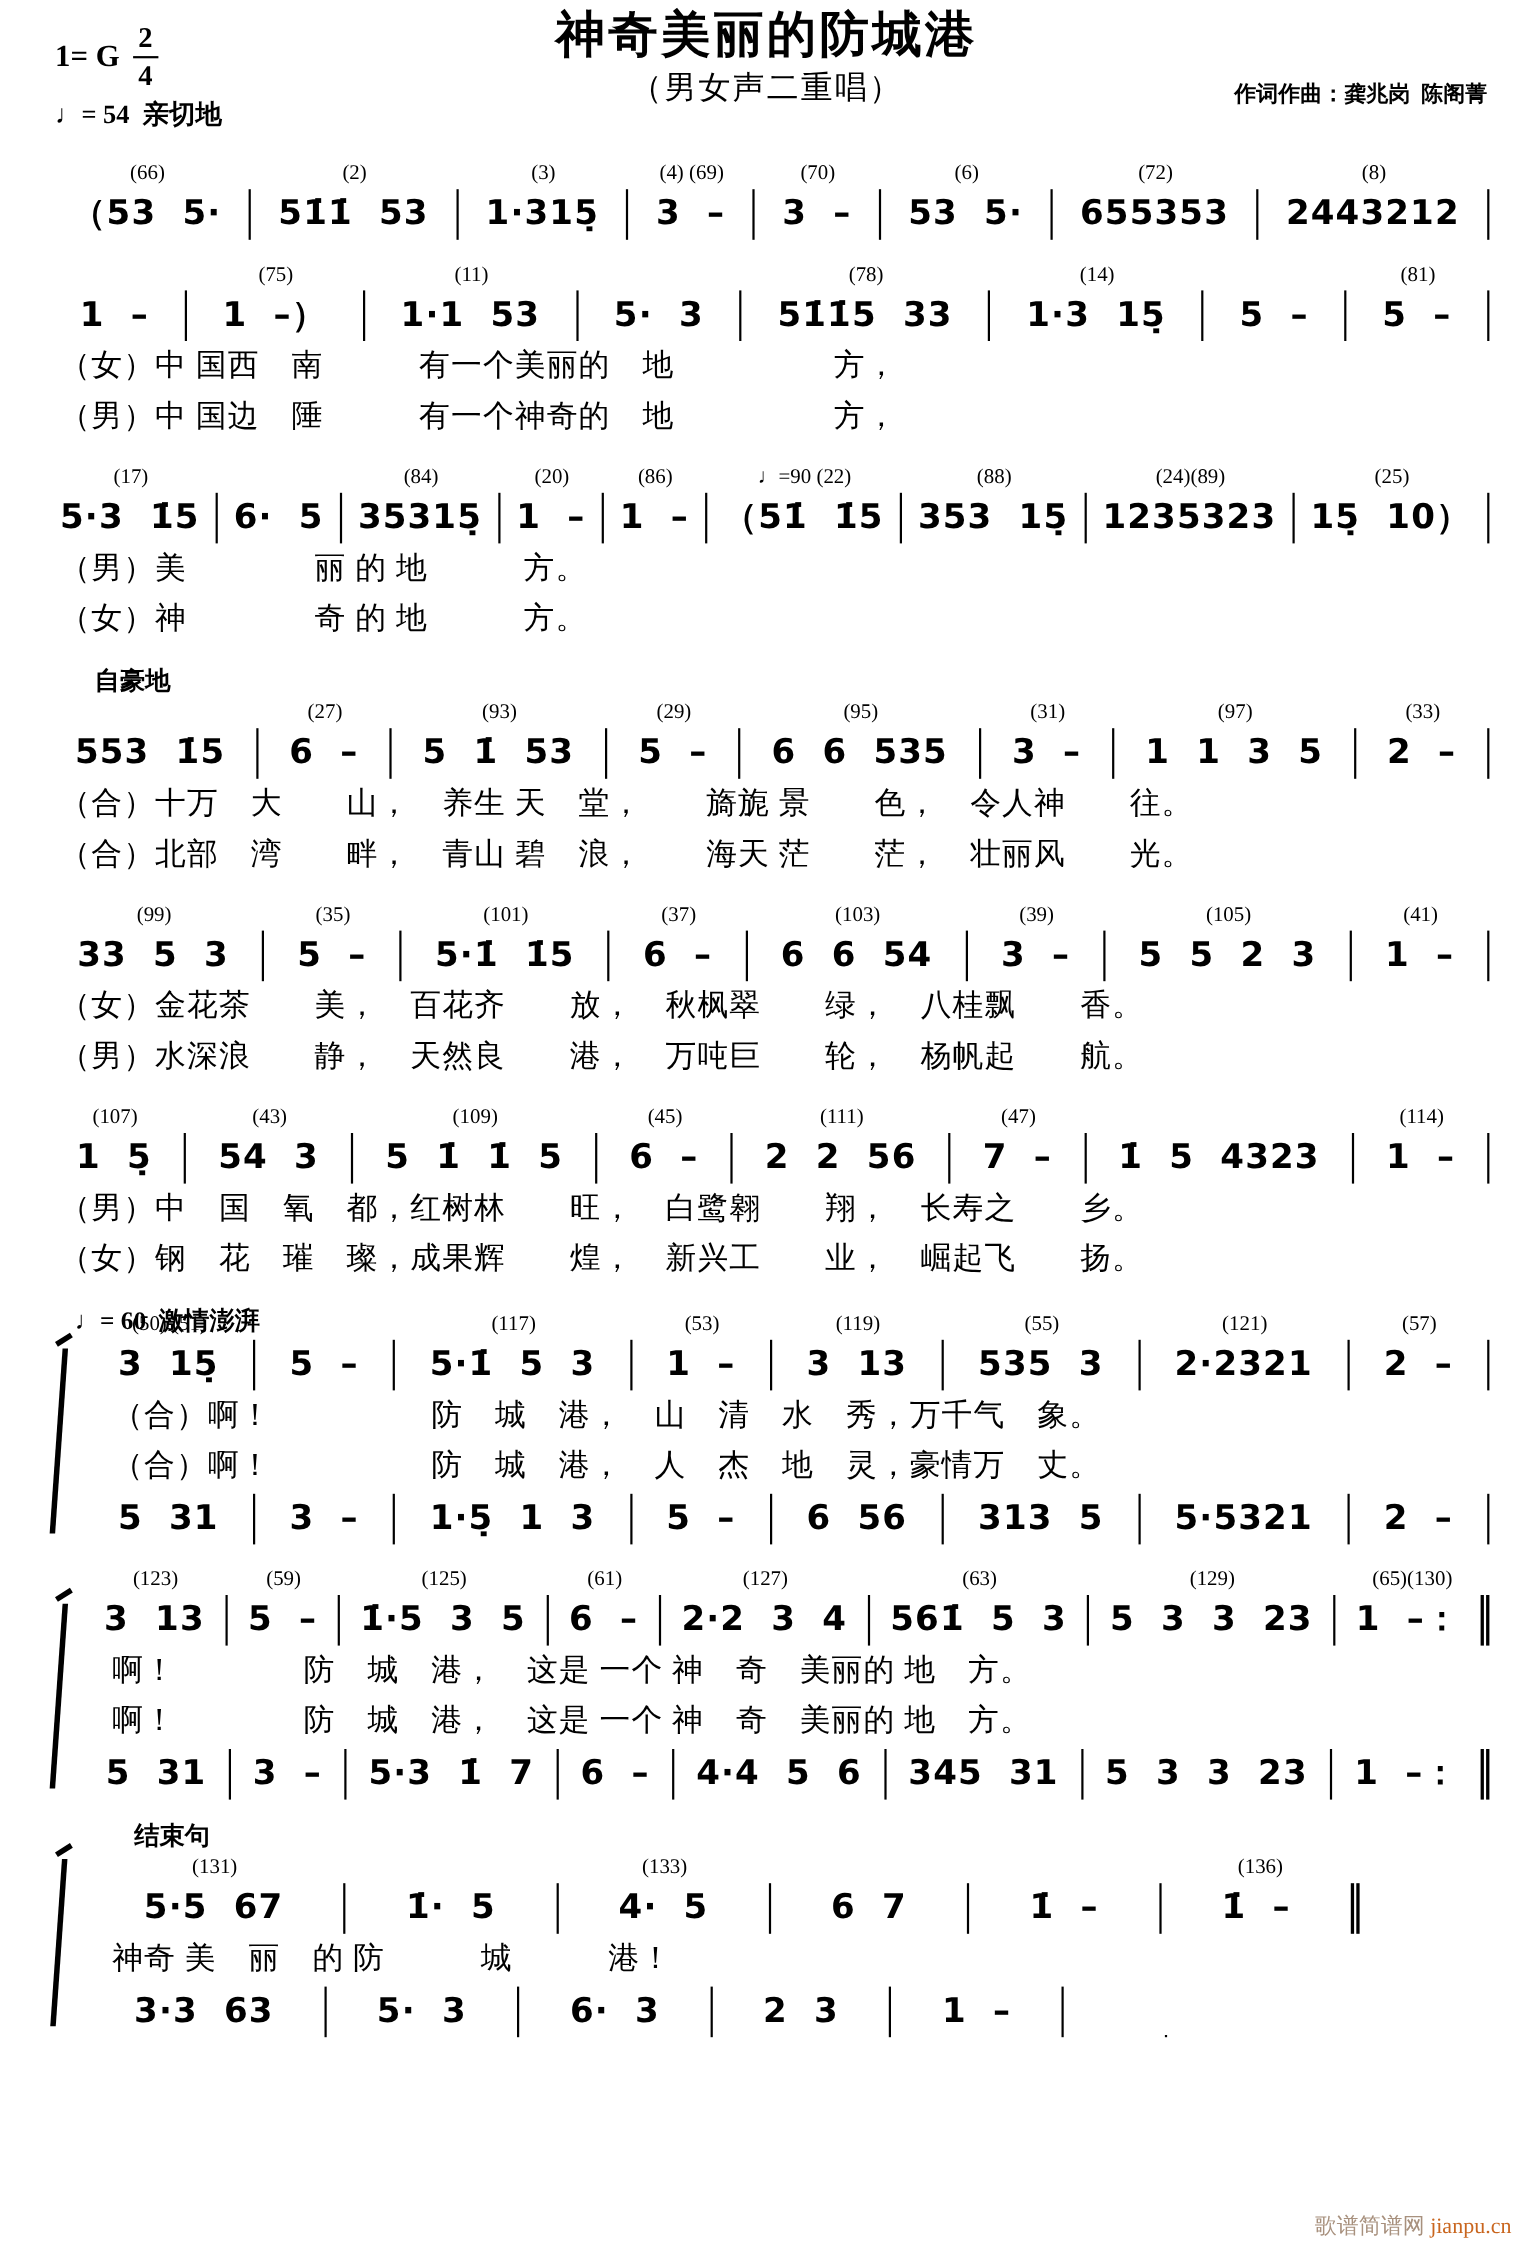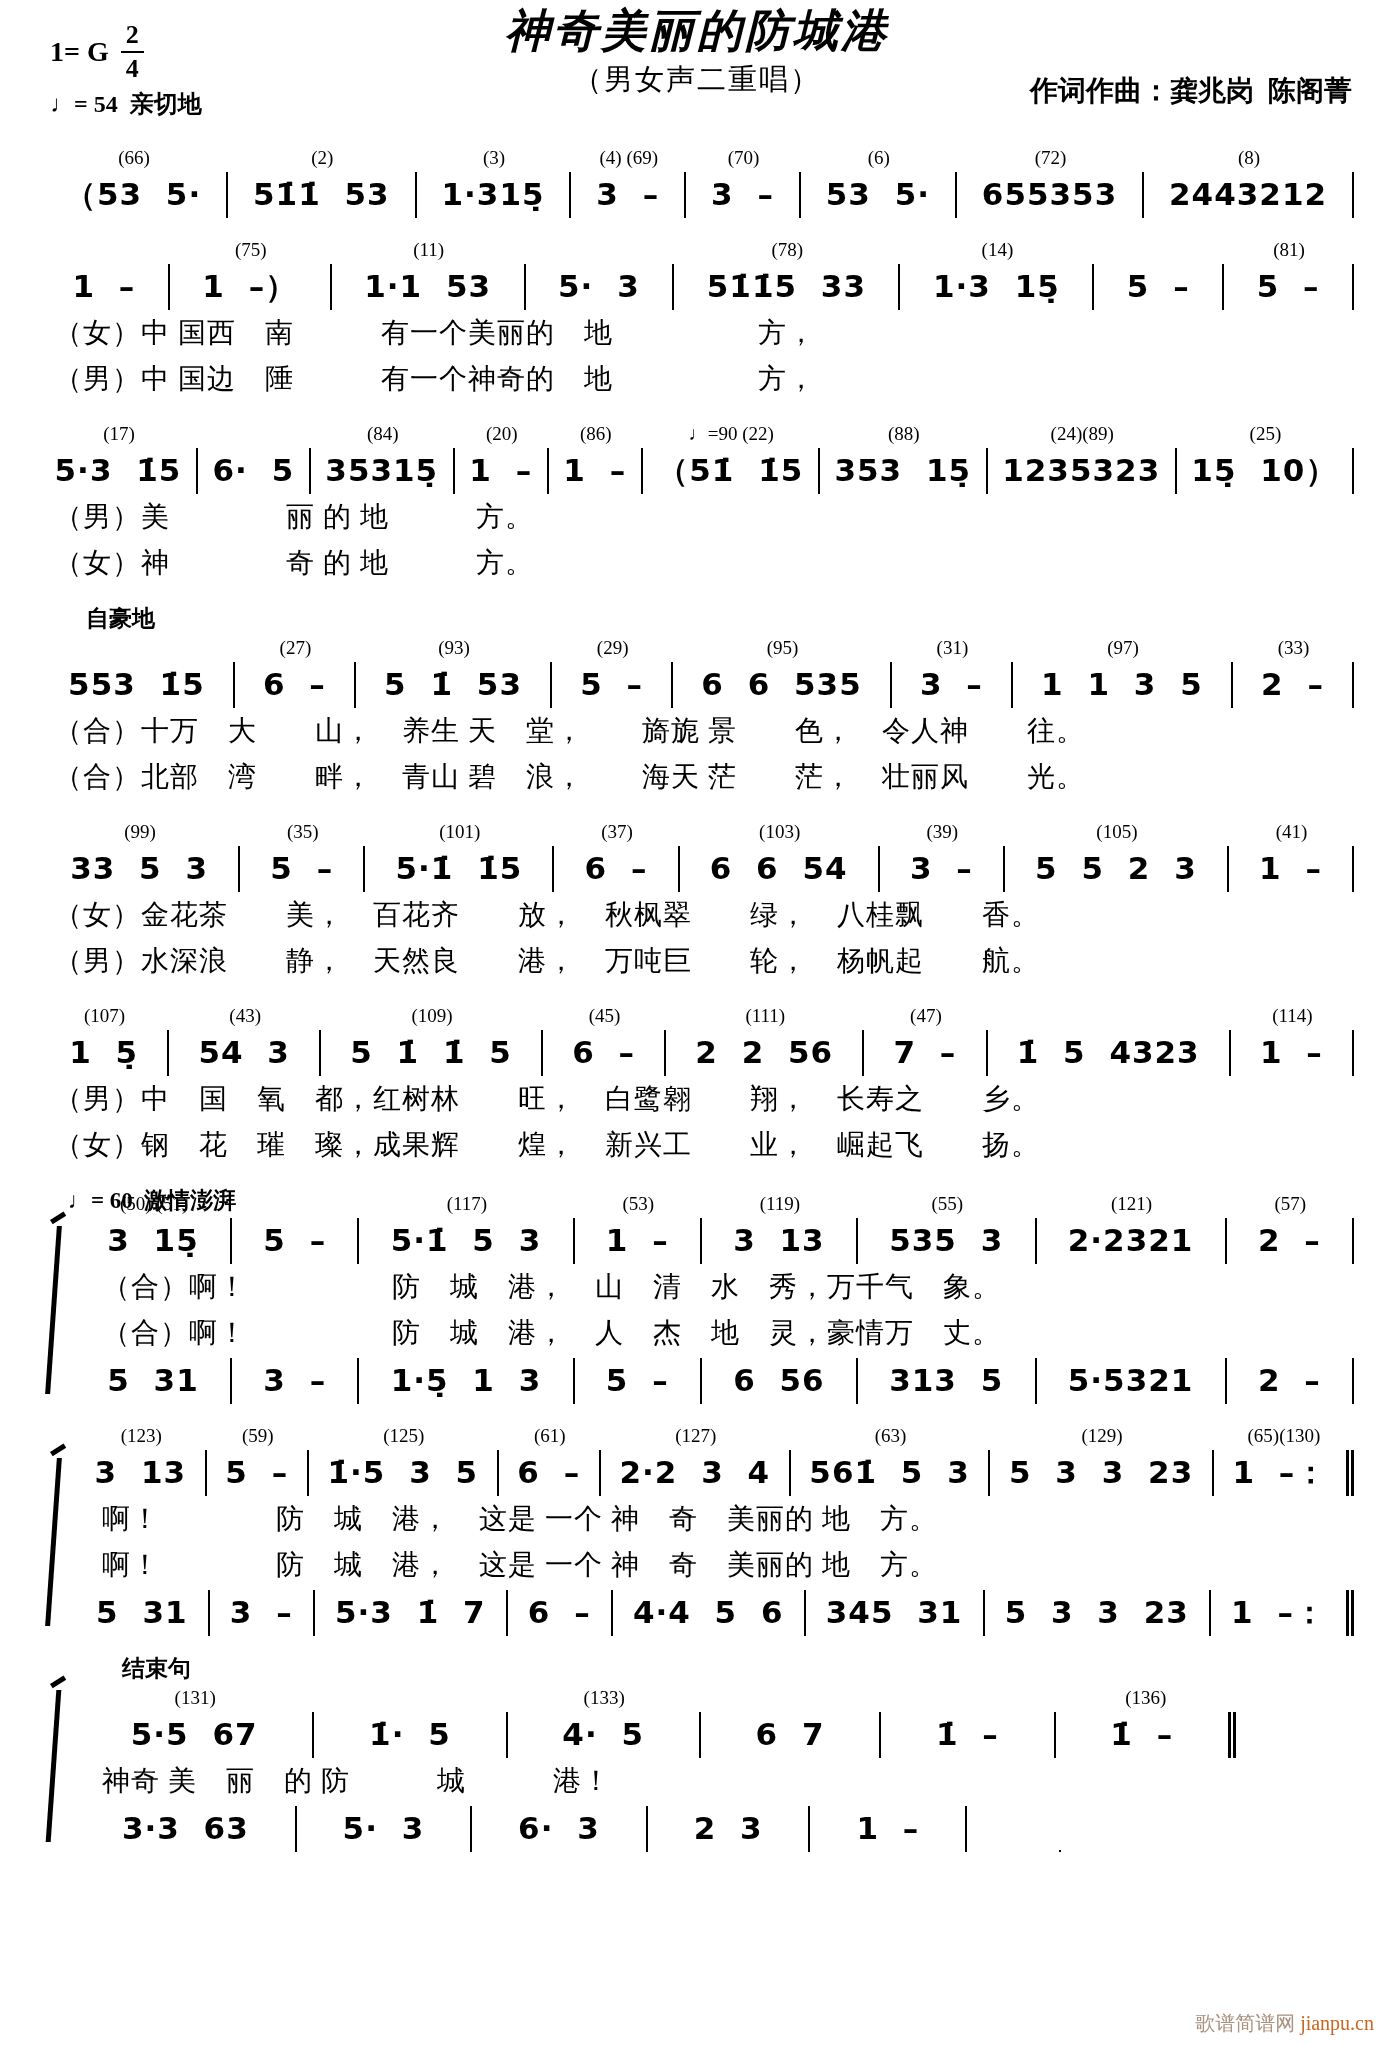--- a/index.html
+++ b/index.html
@@ -10,23 +10,23 @@
   }
   .page{box-sizing:border-box;width:1388px;height:2045px;padding:6px 34px 12px 40px;position:relative;}
 
   
   .header{position:relative;height:138px;}
   .keysig{position:absolute;left:10px;top:16px;font-size:28px;font-weight:bold;display:flex;align-items:center;gap:12px;}
   .frac{display:inline-flex;flex-direction:column;align-items:center;line-height:1;font-size:26px;font-weight:bold;}
   .frac .ft{padding:0 5px 3px;border-bottom:2.5px solid #000;}
   .frac .fb{padding-top:3px;}
   .tempo1{position:absolute;left:10px;top:82px;font-size:24px;font-weight:bold;white-space:pre;}
-  .title{text-align:center;font-size:45px;font-weight:bold;letter-spacing:3px;line-height:1.15;font-style:italic;}
+  .title{text-align:center;font-size:45px;font-weight:bold;letter-spacing:3px;line-height:1.15;}
   .subtitle{text-align:center;font-size:29px;margin-top:2px;letter-spacing:2px;}
-  .credits{position:absolute;right:2px;top:66px;font-size:28px;font-weight:bold;white-space:pre;}
+  .credits{position:absolute;right:2px;top:66px;font-size:20px;font-weight:bold;white-space:pre;}
 
   
   .system{margin:0 0 18px 0;position:relative;}
   .mrow{display:flex;align-items:stretch;}
   .cell{flex:1 1 auto;display:flex;flex-direction:column;justify-content:flex-end;min-width:0;}
   .mark{
     font-size:19px;height:28px;line-height:28px;text-align:center;white-space:nowrap;
     font-family:"Liberation Serif",serif;font-weight:normal;
   }
   .note{

